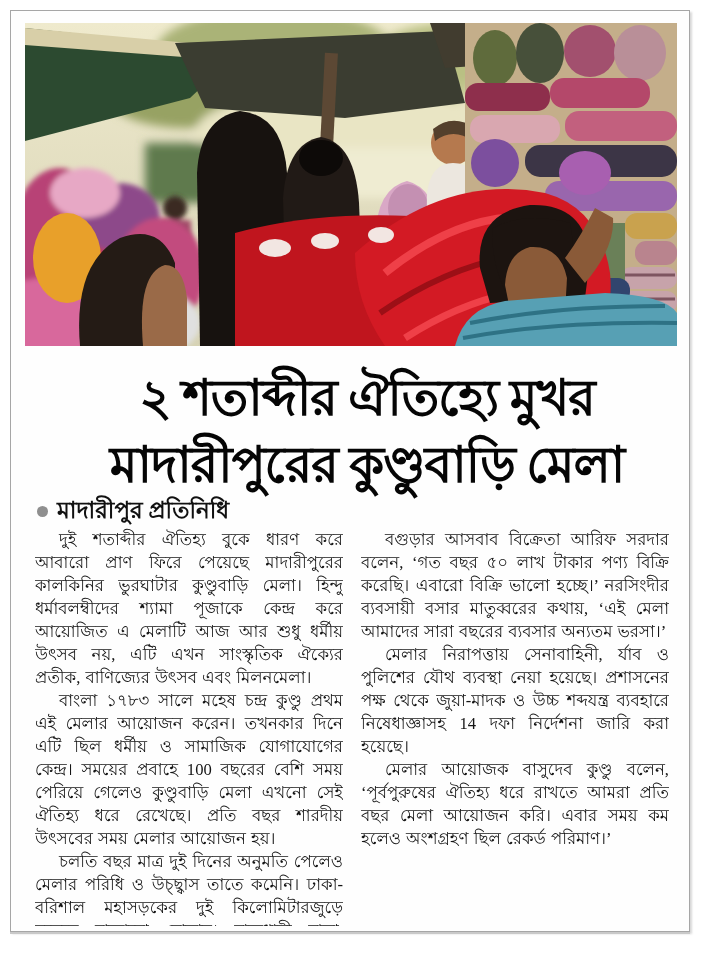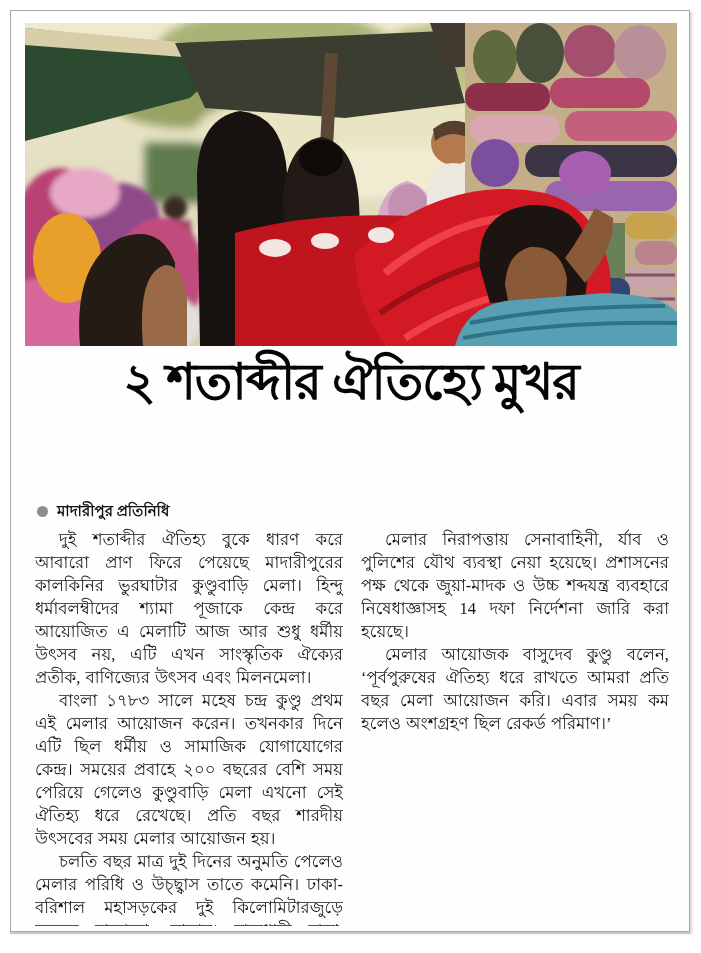--- a/index.html
+++ b/index.html
@@ -11,28 +11,28 @@
     position:absolute;left:10px;top:10px;width:680px;height:922px;
     background:#fefefe;border:1px solid #a6a6a6;
     box-shadow:0 2px 0 #c9c9c9, 2px 2px 2px #d8d8d8;
     box-sizing:border-box;overflow:hidden;
   }
   .photo{
     position:absolute;left:14px;top:12px;width:652px;height:323px;overflow:hidden;background:#d9d4be;
   }
   .photo svg{display:block;}
   .headline{
-    position:absolute;left:10px;top:338px;width:660px;height:142px;margin:0;
+    position:absolute;left:10px;top:338px;width:660px;height:142px;margin:16px;
     text-align:center;color:#050505;font-weight:700;
     font-size:50px;line-height:67px;letter-spacing:-1px;
   }
   .headline .hl{display:block;white-space:nowrap;}
   .byline{
     position:absolute;left:26px;top:488px;height:24px;display:flex;align-items:center;
-    font-size:15px;font-weight:700;color:#111;
+    font-size:23px;font-weight:700;color:#111;
   }
   .byline .bullet{
     display:inline-block;width:11px;height:11px;border-radius:50%;
     background:#8f8f8f;margin-right:9px;flex:0 0 auto;
   }
   .body-columns{
     position:absolute;left:24px;top:517px;width:634px;height:398px;
     display:flex;gap:18px;
   }
   .col{flex:1 1 0;overflow:hidden;}
@@ -184,32 +184,34 @@
           <path d="M445,300 Q530,283 640,283"></path>
           <path d="M438,315 Q530,298 652,300"></path>
         </g>
         <path d="M560,260 Q590,225 588,195 L570,185 Q555,215 540,235 Z" fill="#8a5a38"></path>
       </g>
     </svg>
   </div>
 
   <h1 class="headline">
     <span class="hl">২ শতাব্দীর ঐতিহ্যে মুখর</span>
+    <span class="hl">মাদারীপুরের কুণ্ডুবাড়ি মেলা</span>
   </h1>
 
   <div class="byline">
     <span class="bullet"></span>
     <span>মাদারীপুর প্রতিনিধি</span>
   </div>
 
   <div class="body-columns">
     <div class="col" id="col-left">
         <p class="para indent">দুই শতাব্দীর ঐতিহ্য বুকে ধারণ করে আবারো প্রাণ ফিরে পেয়েছে মাদারীপুরের কালকিনির ভুরঘাটার কুণ্ডুবাড়ি মেলা। হিন্দু ধর্মাবলম্বীদের শ্যামা পূজাকে কেন্দ্র করে আয়োজিত এ মেলাটি আজ আর শুধু ধর্মীয় উৎসব নয়, এটি এখন সাংস্কৃতিক ঐক্যের প্রতীক, বাণিজ্যের উৎসব এবং মিলনমেলা।</p>
-        <p class="para indent">বাংলা ১৭৮৩ সালে মহেষ চন্দ্র কুণ্ডু প্রথম এই মেলার আয়োজন করেন। তখনকার দিনে এটি ছিল ধর্মীয় ও সামাজিক যোগাযোগের কেন্দ্র। সময়ের প্রবাহে ২০০ বছরের বেশি সময় পেরিয়ে গেলেও কুণ্ডুবাড়ি মেলা এখনো সেই ঐতিহ্য ধরে রেখেছে। প্রতি বছর শারদীয় উৎসবের সময় মেলার আয়োজন হয়।</p>
+        <p class="para indent">বাংলা ১৭৮৩ সালে মহেষ চন্দ্র কুণ্ডু প্রথম এই মেলার আয়োজন করেন। তখনকার দিনে এটি ছিল ধর্মীয় ও সামাজিক যোগাযোগের কেন্দ্র। সময়ের প্রবাহে 100 বছরের বেশি সময় পেরিয়ে গেলেও কুণ্ডুবাড়ি মেলা এখনো সেই ঐতিহ্য ধরে রেখেছে। প্রতি বছর শারদীয় উৎসবের সময় মেলার আয়োজন হয়।</p>
         <p class="para indent">চলতি বছর মাত্র দুই দিনের অনুমতি পেলেও মেলার পরিধি ও উচ্ছ্বাস তাতে কমেনি। ঢাকা-বরিশাল মহাসড়কের দুই কিলোমিটারজুড়ে বসেছে হাজারো দোকান। রাজধানী ঢাকা, নরসিংদী, বগুড়া, টাঙ্গাইলসহ দেশের নানা প্রান্ত থেকে এসেছে বিক্রেতারা। সবচেয়ে বেশি নজর কাড়ছে কাঠের আসবাবপত্রের দোকানগুলো। খাট, সোফা, আলমারি সব মিলিয়ে কয়েক কোটি টাকার ফার্নিচার বিক্রি হয় এখানে।</p>
       </div>
     <div class="col" id="col-right">
+        <p class="para indent">বগুড়ার আসবাব বিক্রেতা আরিফ সরদার বলেন, ‘গত বছর ৫০ লাখ টাকার পণ্য বিক্রি করেছি। এবারো বিক্রি ভালো হচ্ছে।’ নরসিংদীর ব্যবসায়ী বসার মাতুব্বরের কথায়, ‘এই মেলা আমাদের সারা বছরের ব্যবসার অন্যতম ভরসা।’</p>
         <p class="para indent">মেলার নিরাপত্তায় সেনাবাহিনী, র্যাব ও পুলিশের যৌথ ব্যবস্থা নেয়া হয়েছে। প্রশাসনের পক্ষ থেকে জুয়া-মাদক ও উচ্চ শব্দযন্ত্র ব্যবহারে নিষেধাজ্ঞাসহ 14 দফা নির্দেশনা জারি করা হয়েছে।</p>
         <p class="para indent">মেলার আয়োজক বাসুদেব কুণ্ডু বলেন, ‘পূর্বপুরুষের ঐতিহ্য ধরে রাখতে আমরা প্রতি বছর মেলা আয়োজন করি। এবার সময় কম হলেও অংশগ্রহণ ছিল রেকর্ড পরিমাণ।’</p>
       </div>
   </div>
 
 </div>
 
 </body></html>

